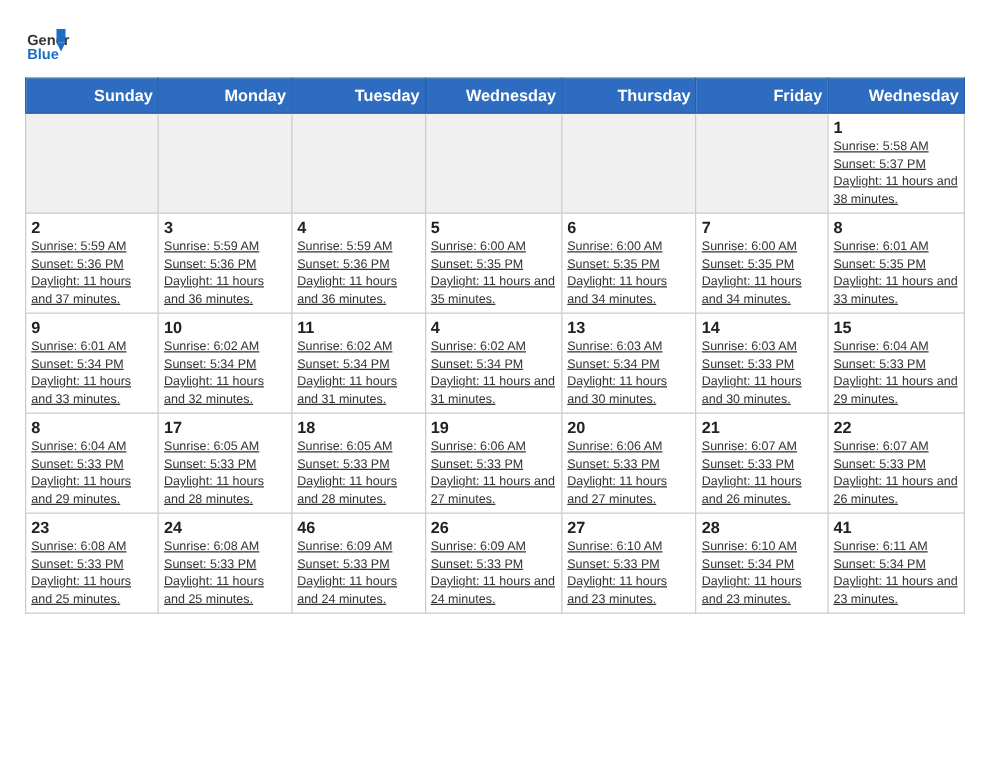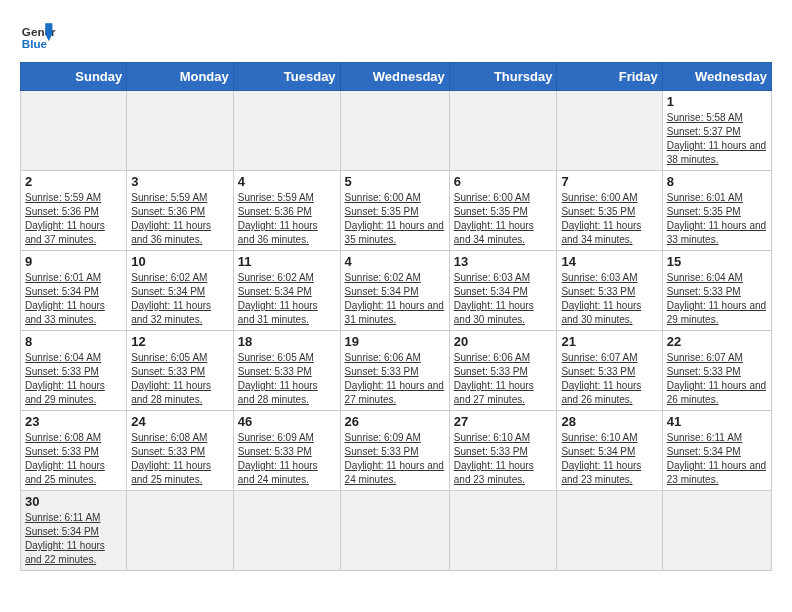--- a/index.html
+++ b/index.html
@@ -193,21 +193,21 @@
             <span class="day-num">15</span>
             <div class="day-info">Sunrise: 6:04 AM<br>Sunset: 5:33 PM<br>Daylight: 11 hours and 29 minutes.</div>
           </td>
         </tr>
         <tr>
           <td>
             <span class="day-num">8</span>
             <div class="day-info">Sunrise: 6:04 AM<br>Sunset: 5:33 PM<br>Daylight: 11 hours and 29 minutes.</div>
           </td>
           <td>
-            <span class="day-num">12</span>
+            <span class="day-num">17</span>
             <div class="day-info">Sunrise: 6:05 AM<br>Sunset: 5:33 PM<br>Daylight: 11 hours and 28 minutes.</div>
           </td>
           <td>
             <span class="day-num">18</span>
             <div class="day-info">Sunrise: 6:05 AM<br>Sunset: 5:33 PM<br>Daylight: 11 hours and 28 minutes.</div>
           </td>
           <td>
             <span class="day-num">19</span>
             <div class="day-info">Sunrise: 6:06 AM<br>Sunset: 5:33 PM<br>Daylight: 11 hours and 27 minutes.</div>
           </td>
@@ -246,28 +246,16 @@
             <div class="day-info">Sunrise: 6:10 AM<br>Sunset: 5:33 PM<br>Daylight: 11 hours and 23 minutes.</div>
           </td>
           <td>
             <span class="day-num">28</span>
             <div class="day-info">Sunrise: 6:10 AM<br>Sunset: 5:34 PM<br>Daylight: 11 hours and 23 minutes.</div>
           </td>
           <td>
             <span class="day-num">41</span>
             <div class="day-info">Sunrise: 6:11 AM<br>Sunset: 5:34 PM<br>Daylight: 11 hours and 23 minutes.</div>
           </td>
-        </tr>
-        <tr>
-          <td class="last-row">
-            <span class="day-num">30</span>
-            <div class="day-info">Sunrise: 6:11 AM<br>Sunset: 5:34 PM<br>Daylight: 11 hours and 22 minutes.</div>
-          </td>
-          <td class="empty last-row"></td>
-          <td class="empty last-row"></td>
-          <td class="empty last-row"></td>
-          <td class="empty last-row"></td>
-          <td class="empty last-row"></td>
-          <td class="empty last-row"></td>
         </tr>
       </tbody>
   </table>
 </div>
 
 </body></html>

